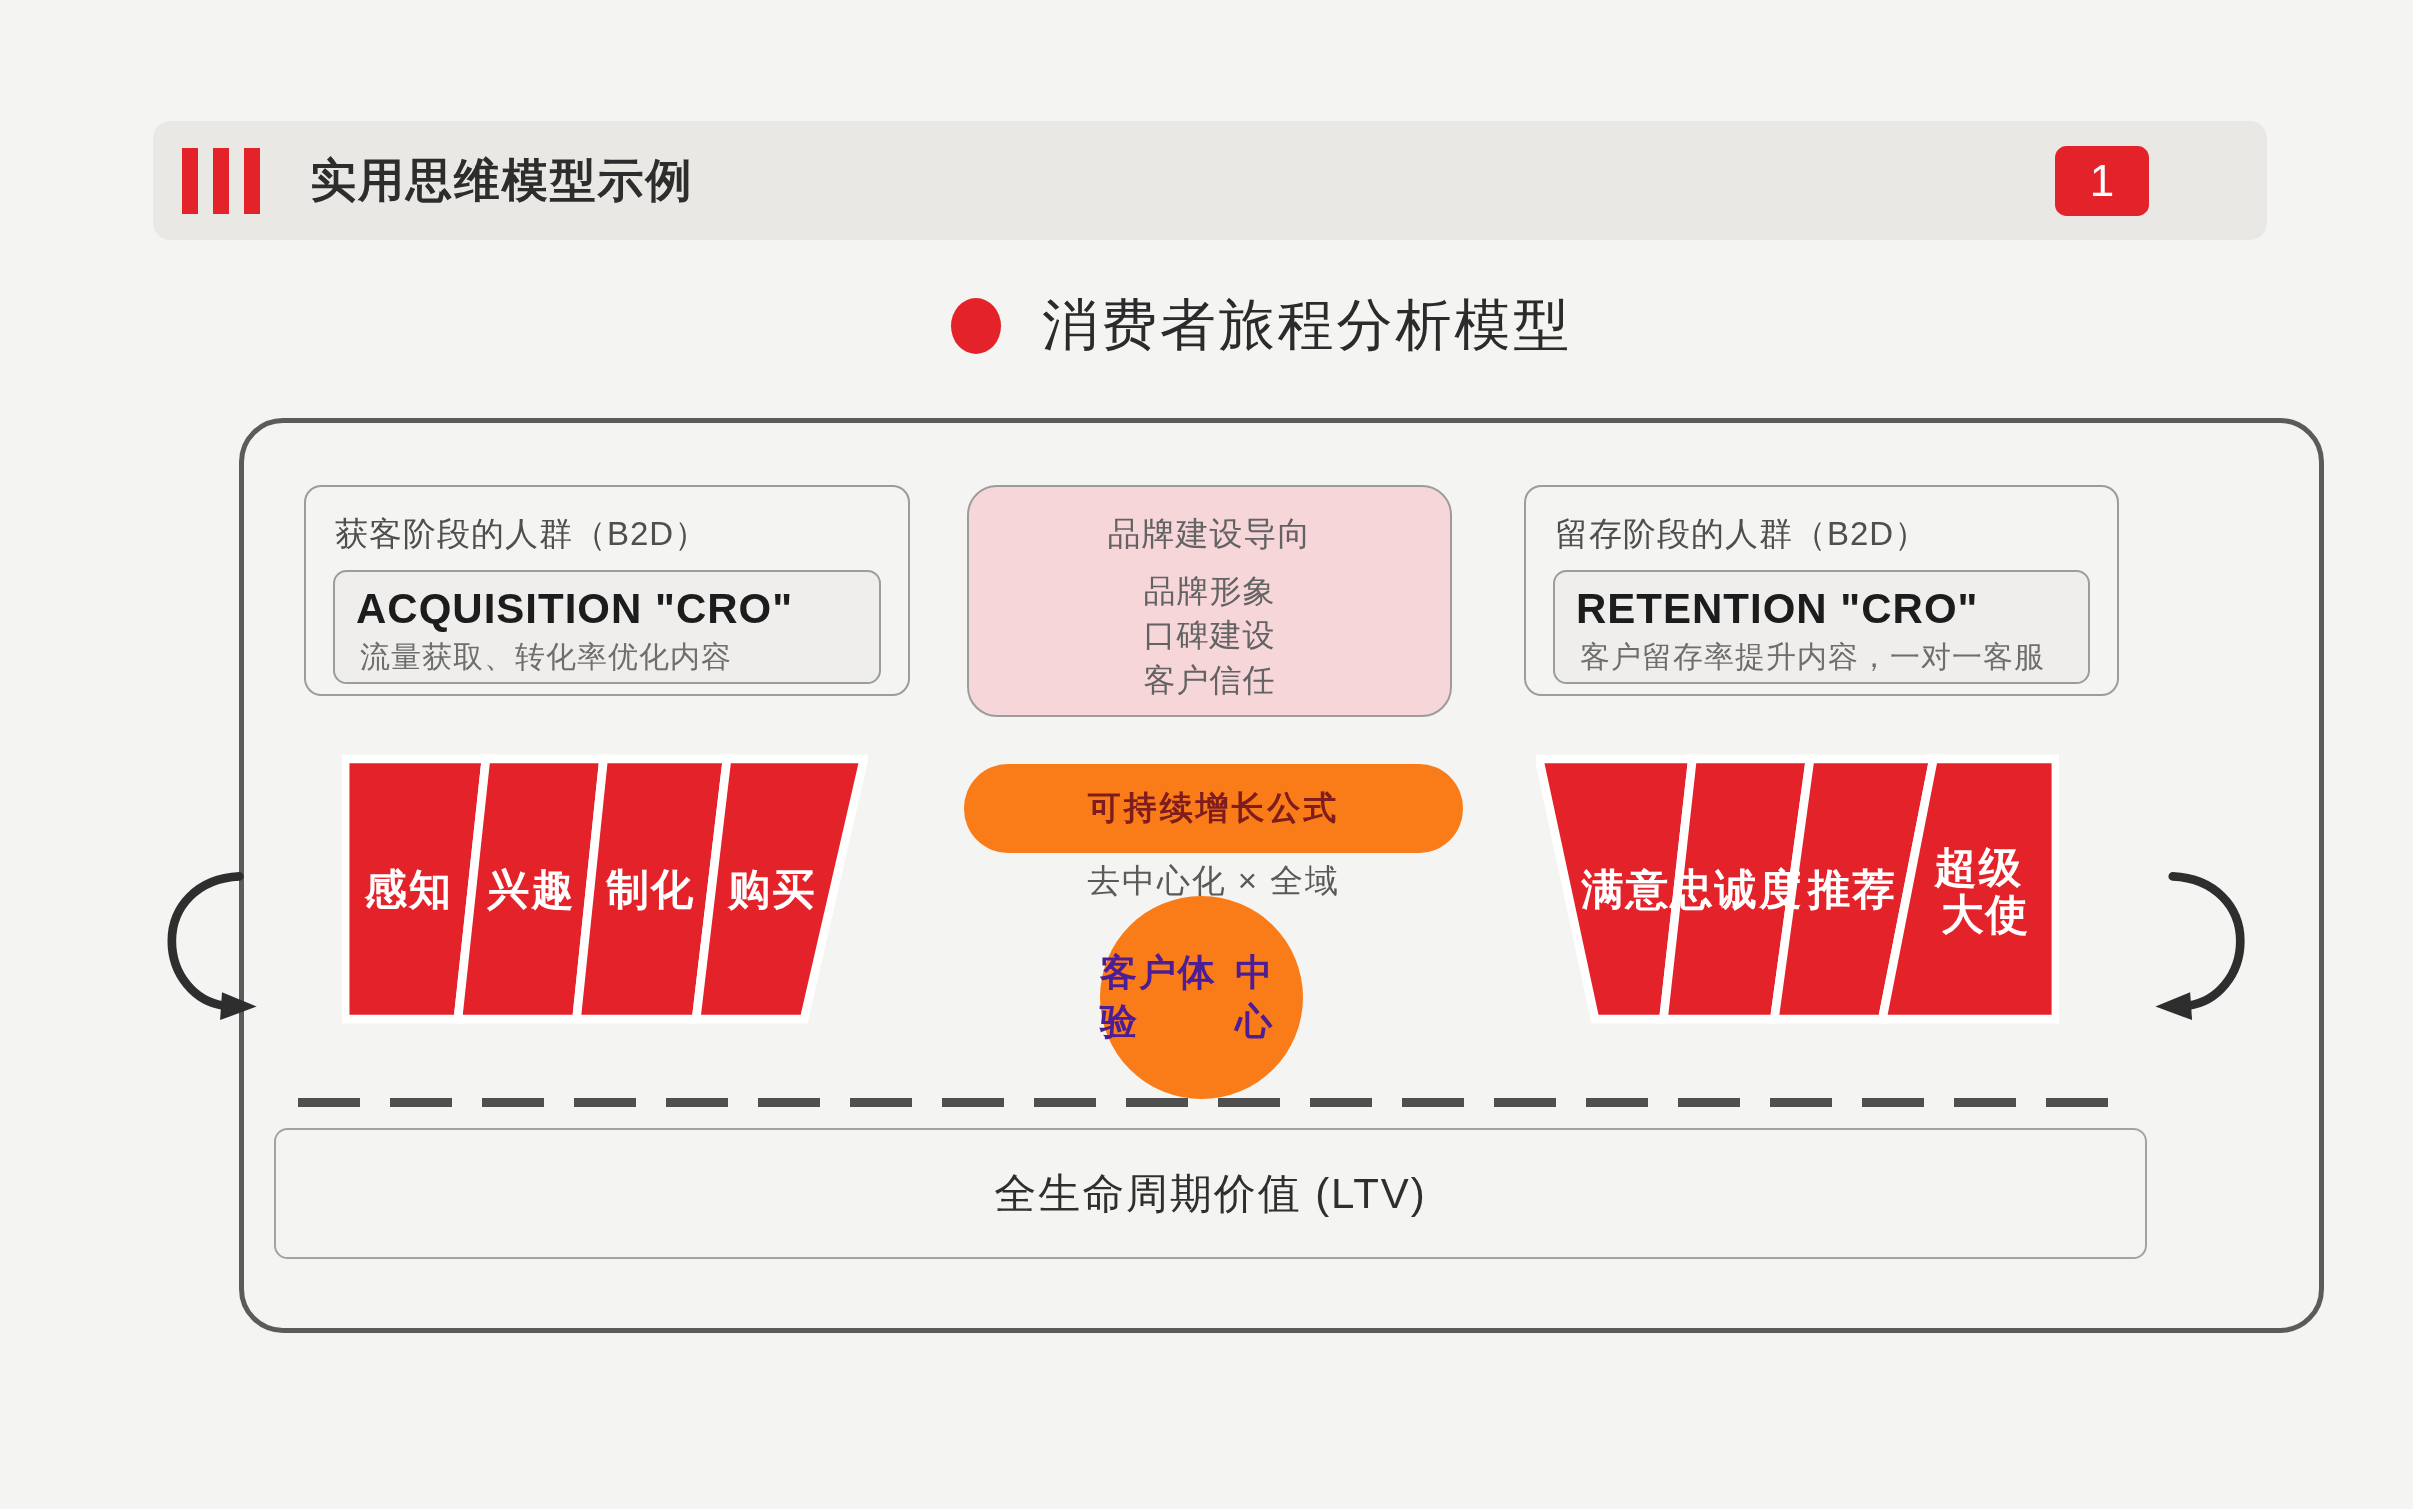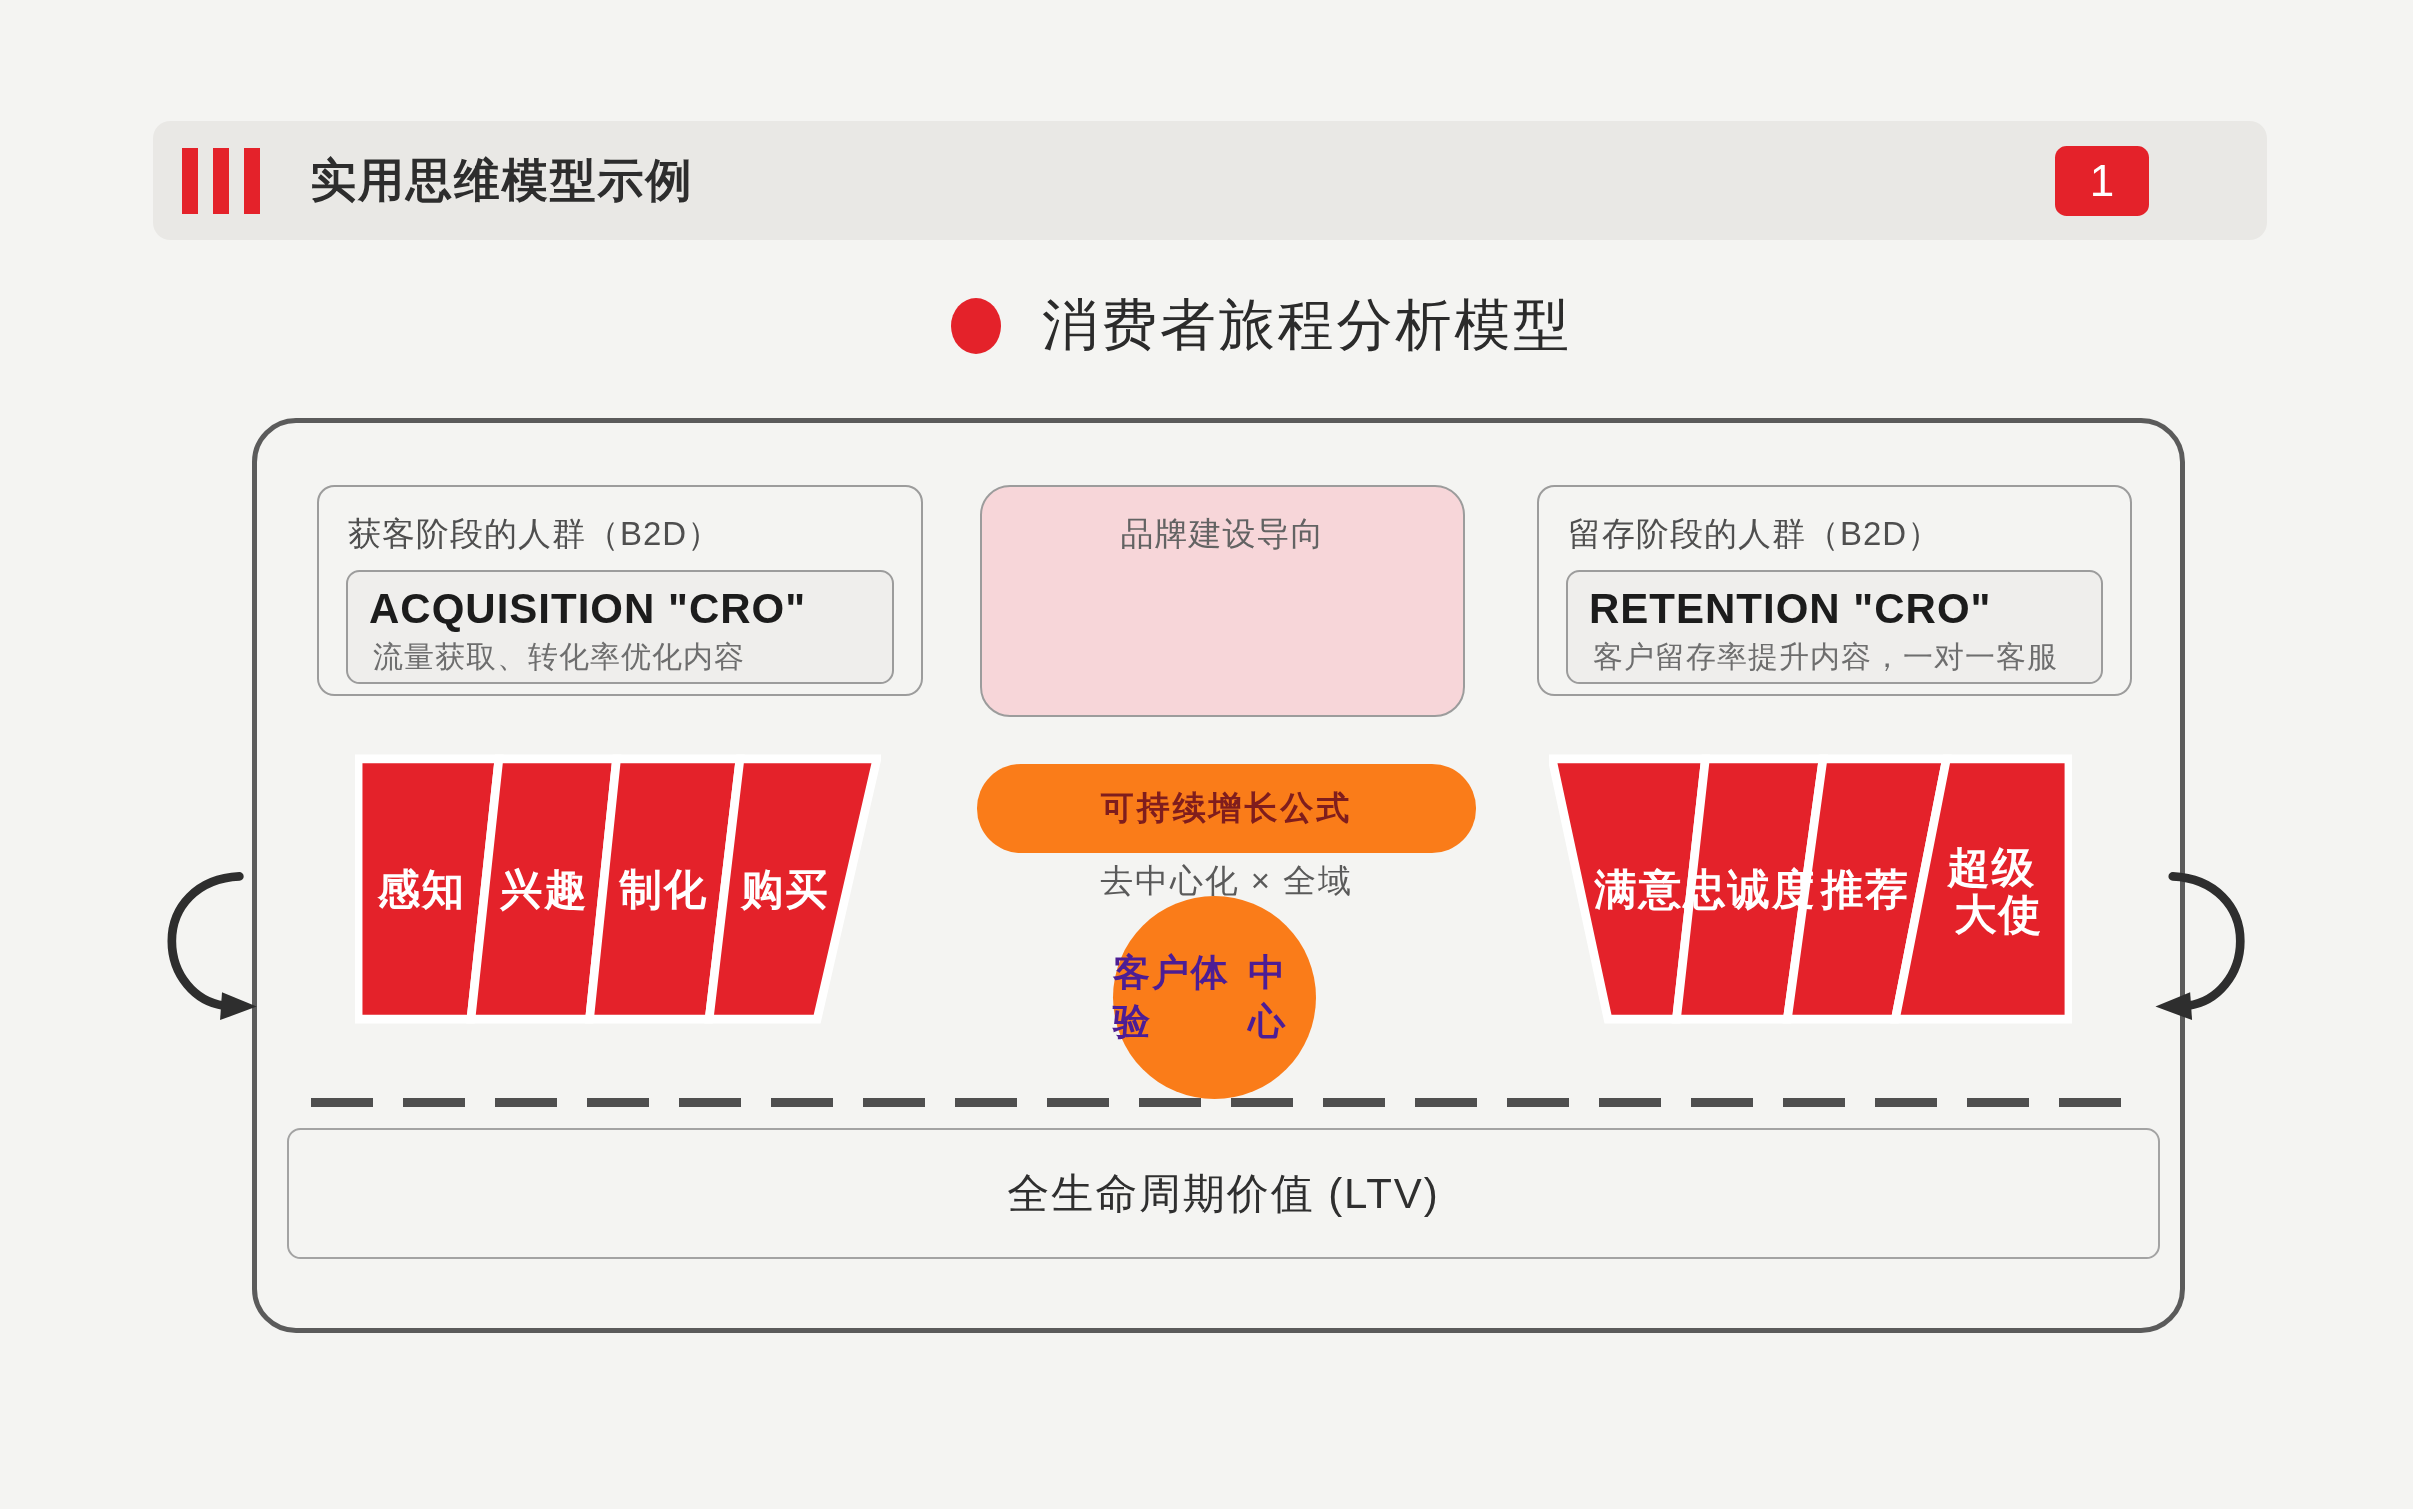--- a/index.html
+++ b/index.html
@@ -20,21 +20,21 @@
   .badge{position:absolute;right:118px;top:50%;transform:translateY(-50%);
     width:94px;height:70px;background:var(--red);border-radius:11.6px;color:#ffffff;
     font-size:44px;display:flex;align-items:center;justify-content:center;}
 
   
   .section-row{position:absolute;left:951px;top:288px;display:flex;align-items:center;gap:41px;}
   .dot{width:50px;height:56px;border-radius:50%;background:var(--red);flex:none;}
   .section-title{font-size:56px;font-weight:normal;color:#2b2b2b;letter-spacing:2.9px;white-space:nowrap;}
 
   
-  .container{position:absolute;left:252px;top:418px;width:1933px;height:915px;
+  .container{position:absolute;left:239px;top:418px;width:2085px;height:915px;
     border:5.8px solid #5b5b5b;border-radius:44px;}
 
   
   .stage-box{position:absolute;top:62px;height:211px;border:2.9px solid #9c9c9c;border-radius:17.4px;}
   .stage-box.left{left:60px;width:606px;}
   .stage-box.right{left:1280px;width:595px;}
   .stage-label{margin:25px 0 0 29px;font-size:33px;color:#4f4f4f;letter-spacing:1px;}
   .inner-box{position:absolute;left:27px;right:27px;top:83px;height:114px;
     background:#efeeec;border:2.9px solid #9c9c9c;border-radius:13.5px;padding:12.6px 0 0 21px;}
   .inner-heading{font-size:42px;font-weight:bold;color:#1c1c1c;letter-spacing:1px;}
@@ -105,20 +105,25 @@
     <div class="stage-box left">
       <div class="stage-label">获客阶段的人群（B2D）</div>
       <div class="inner-box">
         <div class="inner-heading">ACQUISITION "CRO"</div>
         <div class="inner-sub">流量获取、转化率优化内容</div>
       </div>
     </div>
 
     <div class="brand-box">
       <div class="brand-title">品牌建设导向</div>
+      <div class="brand-items">
+        <div>品牌形象</div>
+        <div>口碑建设</div>
+        <div>客户信任</div>
+      </div>
     </div>
 
     <div class="stage-box right">
       <div class="stage-label">留存阶段的人群（B2D）</div>
       <div class="inner-box">
         <div class="inner-heading">RETENTION "CRO"</div>
         <div class="inner-sub">客户留存率提升内容，一对一客服</div>
       </div>
     </div>
 

